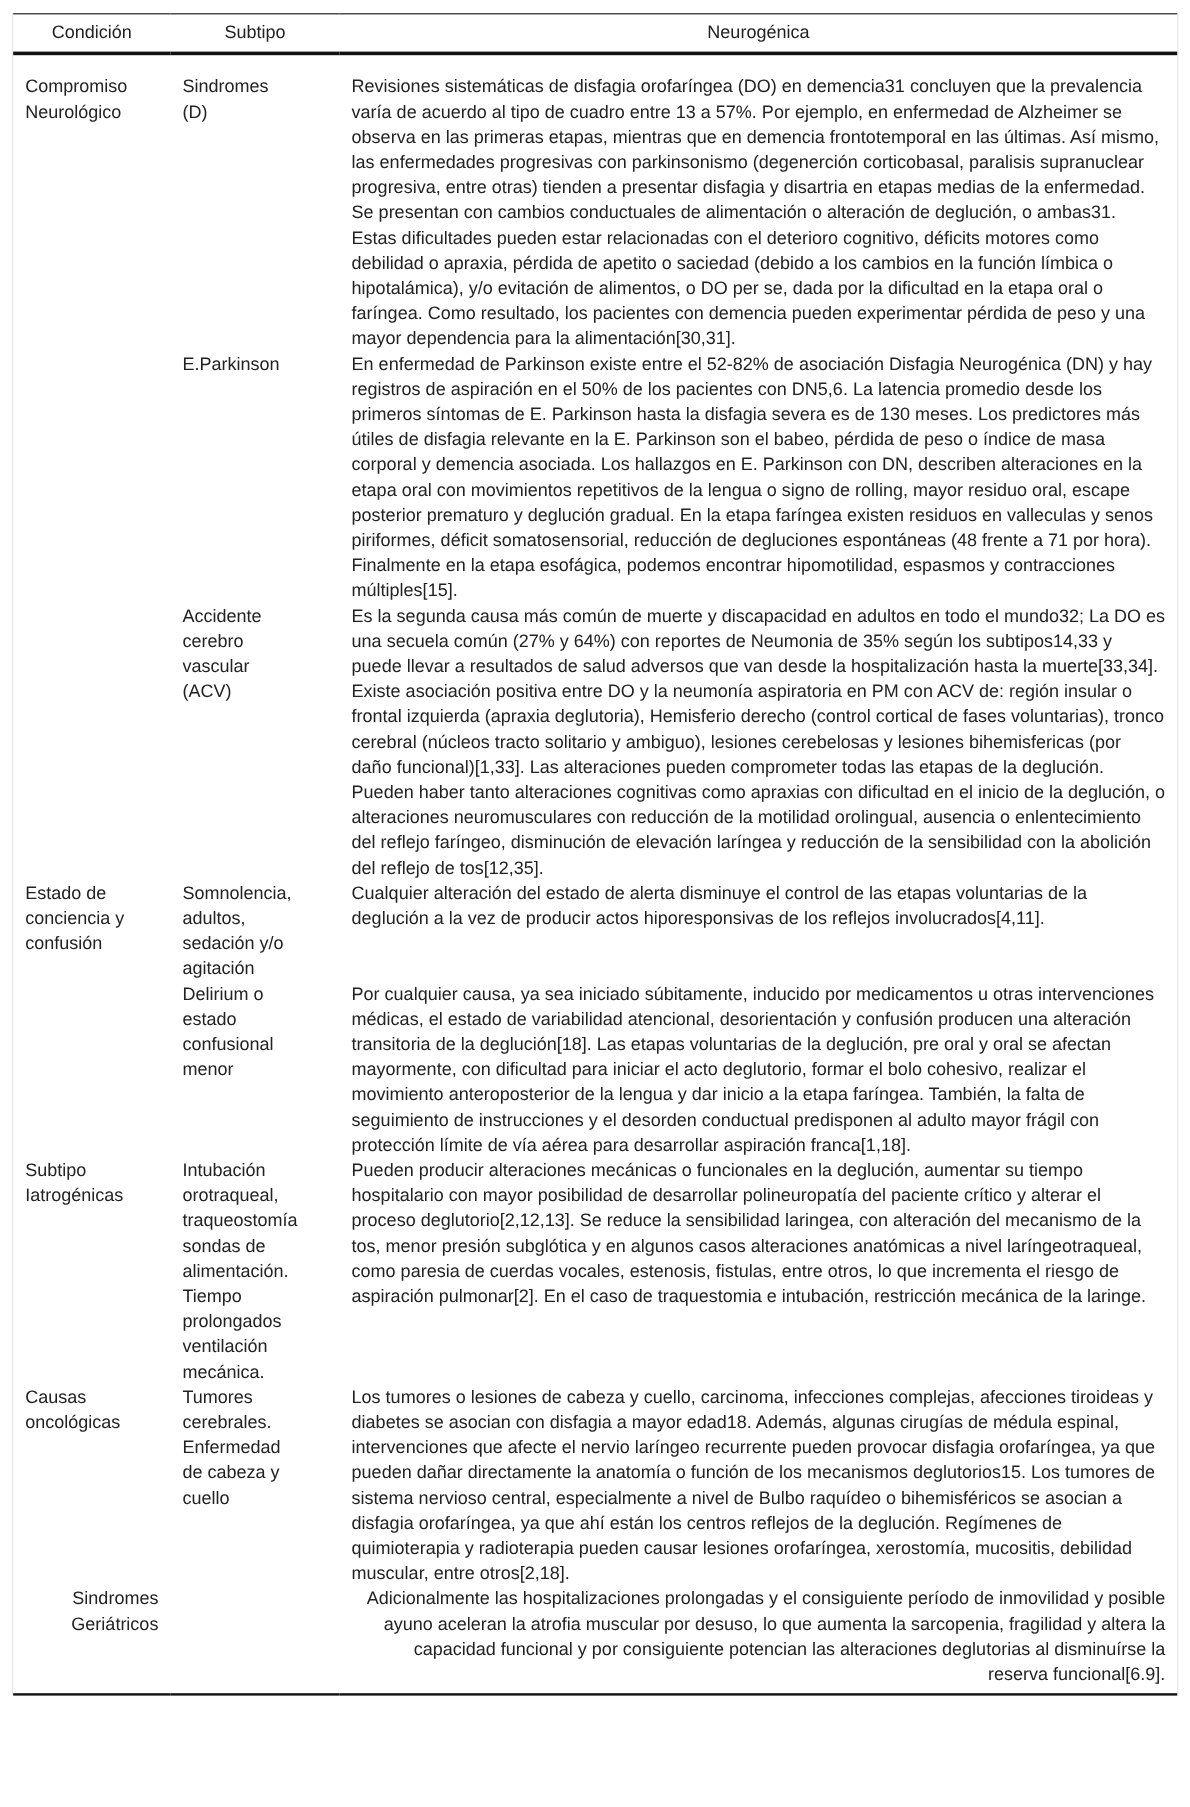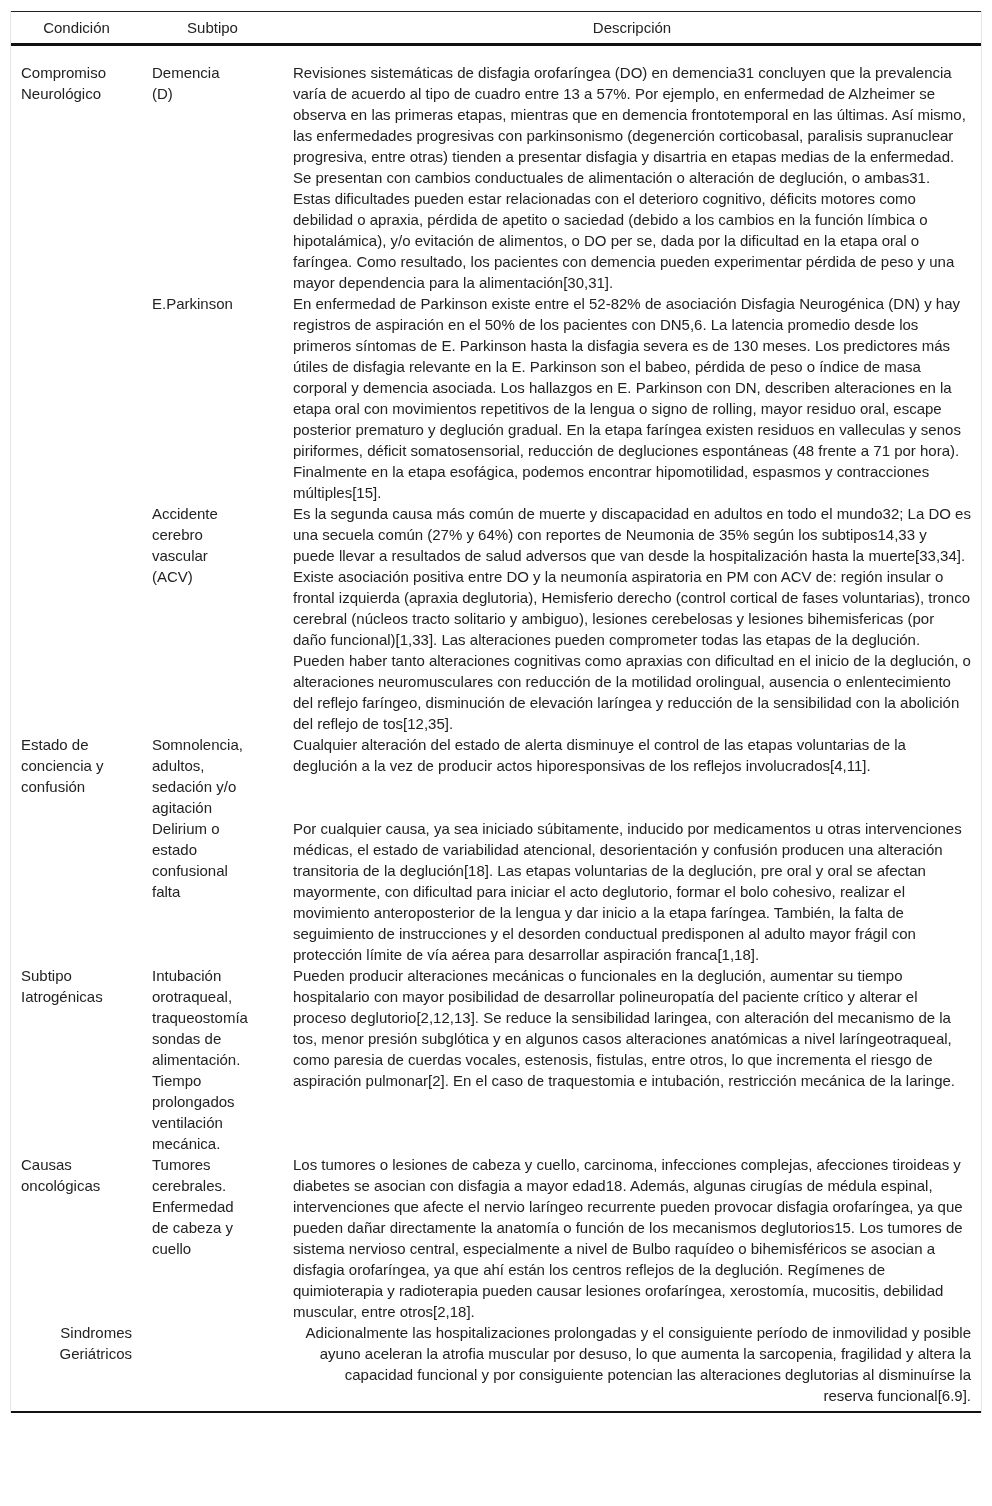--- a/index.html
+++ b/index.html
@@ -63,27 +63,27 @@
   <table>
     <colgroup>
       <col class="c1">
         <col class="c2">
         <col class="c3">
     </colgroup>
     <thead>
       <tr>
         <th>Condición</th>
         <th>Subtipo</th>
-        <th>Descripción</th>
+        <th>Neurogénica</th>
       </tr>
     </thead>
     <tbody>
       <tr>
         <td>Compromiso Neurológico</td>
-        <td class="subtype">Demencia
+        <td class="subtype">Sindromes
 (D)</td>
         <td>Revisiones sistemáticas de disfagia orofaríngea (DO) en demencia31 concluyen que la prevalencia varía de acuerdo al tipo de cuadro entre 13 a 57%. Por ejemplo, en enfermedad de Alzheimer se observa en las primeras etapas, mientras que en demencia frontotemporal en las últimas. Así mismo, las enfermedades progresivas con parkinsonismo (degenerción corticobasal, paralisis supranuclear progresiva, entre otras) tienden a presentar disfagia y disartria en etapas medias de la enfermedad. Se presentan con cambios conductuales de alimentación o alteración de deglución, o ambas31. Estas dificultades pueden estar relacionadas con el deterioro cognitivo, déficits motores como debilidad o apraxia, pérdida de apetito o saciedad (debido a los cambios en la función límbica o hipotalámica), y/o evitación de alimentos, o DO per se, dada por la dificultad en la etapa oral o faríngea. Como resultado, los pacientes con demencia pueden experimentar pérdida de peso y una mayor dependencia para la alimentación[30,31].</td>
       </tr>
       <tr>
         <td></td>
         <td class="subtype">E.Parkinson</td>
         <td>En enfermedad de Parkinson existe entre el 52-82% de asociación Disfagia Neurogénica (DN) y hay registros de aspiración en el 50% de los pacientes con DN5,6. La latencia promedio desde los primeros síntomas de E. Parkinson hasta la disfagia severa es de 130 meses. Los predictores más útiles de disfagia relevante en la E. Parkinson son el babeo, pérdida de peso o índice de masa corporal y demencia asociada. Los hallazgos en E. Parkinson con DN, describen alteraciones en la etapa oral con movimientos repetitivos de la lengua o signo de rolling, mayor residuo oral, escape posterior prematuro y deglución gradual. En la etapa faríngea existen residuos en valleculas y senos piriformes, déficit somatosensorial, reducción de degluciones espontáneas (48 frente a 71 por hora). Finalmente en la etapa esofágica, podemos encontrar hipomotilidad, espasmos y contracciones múltiples[15].</td>
       </tr>
       <tr>
         <td></td>
@@ -99,21 +99,21 @@
 adultos,
 sedación y/o
 agitación</td>
         <td>Cualquier alteración del estado de alerta disminuye el control de las etapas voluntarias de la deglución a la vez de producir actos hiporesponsivas de los reflejos involucrados[4,11].</td>
       </tr>
       <tr>
         <td></td>
         <td class="subtype">Delirium o
 estado
 confusional
-falta</td>
+menor</td>
         <td>Por cualquier causa, ya sea iniciado súbitamente, inducido por medicamentos u otras intervenciones médicas, el estado de variabilidad atencional, desorientación y confusión producen una alteración transitoria de la deglución[18]. Las etapas voluntarias de la deglución, pre oral y oral se afectan mayormente, con dificultad para iniciar el acto deglutorio, formar el bolo cohesivo, realizar el movimiento anteroposterior de la lengua y dar inicio a la etapa faríngea. También, la falta de seguimiento de instrucciones y el desorden conductual predisponen al adulto mayor frágil con protección límite de vía aérea para desarrollar aspiración franca[1,18].</td>
       </tr>
       <tr>
         <td>Subtipo Iatrogénicas</td>
         <td class="subtype">Intubación
 orotraqueal,
 traqueostomía
 sondas de
 alimentación.
 Tiempo

